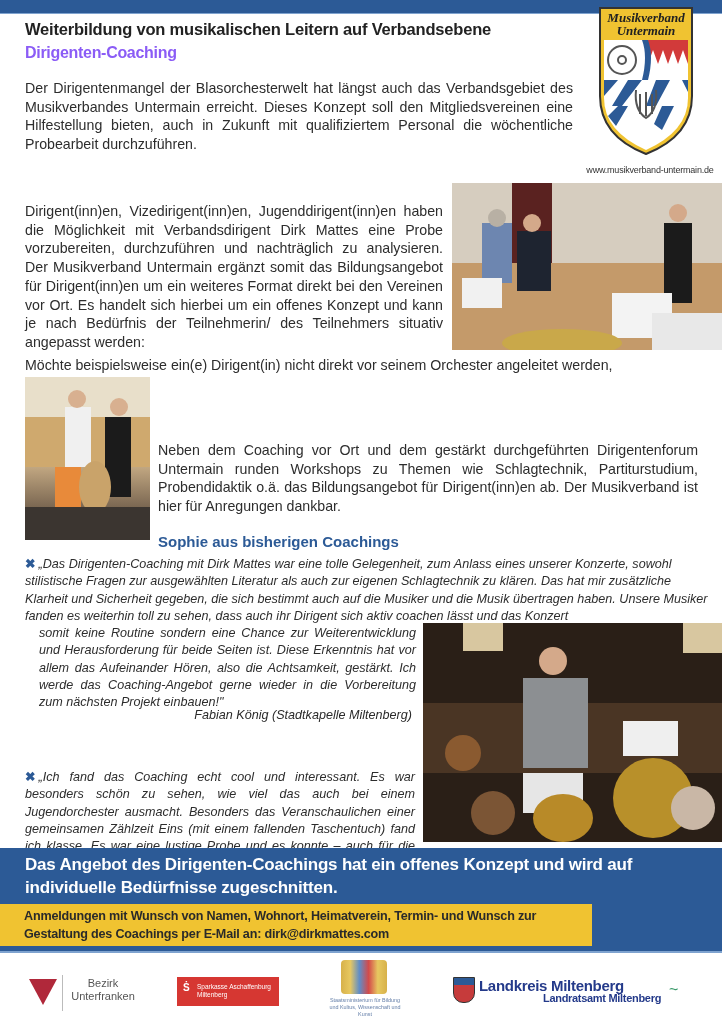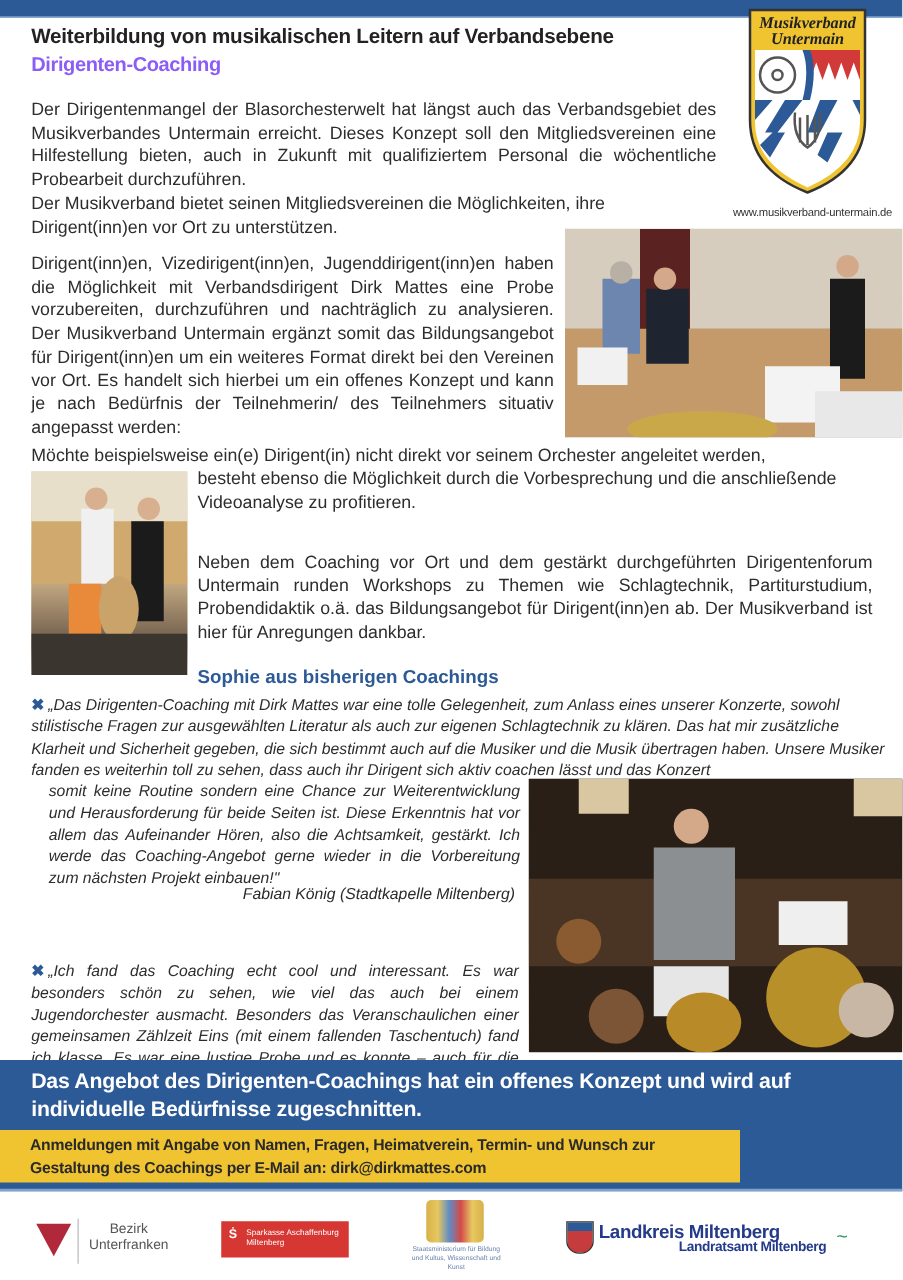--- a/index.html
+++ b/index.html
@@ -83,21 +83,20 @@
   <path d="M6 74 H90 V92 Q90 125 48 144 Q6 125 6 92 Z" fill="#fff"></path>
   <path d="M6 74 L20 74 L6 90 Z M30 74 L44 74 L24 100 L14 100 Z M58 74 L72 74 L58 100 L48 100 Z M84 74 L90 74 L90 86 Z M10 110 L20 100 L30 100 L18 120 Z M64 100 L76 100 L64 124 L56 118 Z" fill="#2c5a96"></path>
   <path d="M38 84 Q36 104 48 112 Q60 104 58 84 M42 88 V108 M48 86 V110 M54 88 V108" fill="none" stroke="#555" stroke-width="2"></path>
   <text x="48" y="16" text-anchor="middle" font-family="Liberation Serif, serif" font-style="italic" font-weight="bold" font-size="13" fill="#222">Musikverband</text>
   <text x="48" y="29" text-anchor="middle" font-family="Liberation Serif, serif" font-style="italic" font-weight="bold" font-size="13" fill="#222">Untermain</text>
 </svg>
 <div class="logo-url">www.musikverband-untermain.de</div>
 
 <div class="para p1">
   <span>Der Dirigentenmangel der Blasorchesterwelt hat längst auch das Verbandsgebiet des Musikverbandes Untermain erreicht. Dieses Konzept soll den Mitgliedsvereinen eine Hilfestellung bieten, auch in Zukunft mit qualifiziertem Personal die wöchentliche Probearbeit durchzuführen.</span>
-  <div class="nj" style="width:500px">Der Musikverband bietet seinen Mitgliedsvereinen die Möglichkeiten, ihre Dirigent(inn)en vor Ort zu unterstützen.</div>
 </div>
 
 <div class="para p2">Dirigent(inn)en, Vizedirigent(inn)en, Jugenddirigent(inn)en haben die Möglichkeit mit Verbandsdirigent Dirk Mattes eine Probe vorzubereiten, durchzuführen und nachträglich zu analysieren. Der Musikverband Untermain ergänzt somit das Bildungsangebot für Dirigent(inn)en um ein weiteres Format direkt bei den Vereinen vor Ort. Es handelt sich hierbei um ein offenes Konzept und kann je nach Bedürfnis der Teilnehmerin/ des Teilnehmers situativ angepasst werden:</div>
 
 <div class="photo photo1">
   <svg width="270" height="167" viewBox="0 0 270 167">
     <rect x="0" y="0" width="270" height="80" fill="#d6cdbf"></rect>
     <rect x="60" y="0" width="40" height="90" fill="#5a2220"></rect>
     <rect x="0" y="80" width="270" height="87" fill="#c49a6a"></rect>
     <rect x="30" y="40" width="30" height="60" fill="#6d86b0"></rect>
@@ -123,21 +122,20 @@
     <circle cx="52" cy="22" r="9" fill="#d8b090"></circle>
     <rect x="80" y="40" width="26" height="80" fill="#1b1b1b"></rect>
     <circle cx="94" cy="30" r="9" fill="#d8b090"></circle>
     <rect x="30" y="90" width="26" height="40" fill="#e88a3a"></rect>
     <ellipse cx="70" cy="110" rx="16" ry="26" fill="#c9a36a"></ellipse>
     <rect x="0" y="130" width="125" height="33" fill="#3b3530"></rect>
   </svg>
 </div>
 
 <div class="para p4">
-  <div>besteht ebenso die Möglichkeit durch die Vorbesprechung und die anschließende Videoanalyse zu profitieren.</div>
 </div>
 
 <div class="para p5">Neben dem Coaching vor Ort und dem gestärkt durchgeführten Dirigentenforum Untermain runden Workshops zu Themen wie Schlagtechnik, Partiturstudium, Probendidaktik o.ä. das Bildungsangebot für Dirigent(inn)en ab. Der Musikverband ist hier für Anregungen dankbar.</div>
 
 <h2 class="subhead">Sophie aus bisherigen Coachings</h2>
 
 <div class="quote q1">
   <span class="bullet">✖</span><span>„Das Dirigenten-Coaching mit Dirk Mattes war eine tolle Gelegenheit, zum Anlass eines unserer Konzerte, sowohl stilistische Fragen zur ausgewählten Literatur als auch zur eigenen Schlagtechnik zu klären. Das hat mir zusätzliche Klarheit und Sicherheit gegeben, die sich bestimmt auch auf die Musiker und die Musik übertragen haben. Unsere Musiker fanden es weiterhin toll zu sehen, dass auch ihr Dirigent sich aktiv coachen lässt und das Konzert</span>
 </div>
 <div class="quote q1b">somit keine Routine sondern eine Chance zur Weiterentwicklung und Herausforderung für beide Seiten ist. Diese Erkenntnis hat vor allem das Aufeinander Hören, also die Achtsamkeit, gestärkt. Ich werde das Coaching-Angebot gerne wieder in die Vorbereitung zum nächsten Projekt einbauen!"</div>
@@ -165,21 +163,21 @@
     <ellipse cx="230" cy="175" rx="40" ry="40" fill="#b8902a"></ellipse>
     <ellipse cx="140" cy="195" rx="30" ry="24" fill="#b88a28"></ellipse>
     <circle cx="270" cy="185" r="22" fill="#c9b7a6"></circle>
     <circle cx="70" cy="190" r="22" fill="#7b5535"></circle>
   </svg>
 </div>
 
 <div class="banner"></div>
 <div class="banner-text">Das Angebot des Dirigenten-Coachings hat ein offenes Konzept und wird auf individuelle Bedürfnisse zugeschnitten.</div>
 <div class="yellow-box"></div>
-<div class="yellow-text">Anmeldungen mit Angabe von Namen, Fragen, Heimatverein, Termin- und Wunsch zur Gestaltung des Coachings per E-Mail an: dirk@dirkmattes.com</div>
+<div class="yellow-text">Anmeldungen mit Wunsch von Namen, Wohnort, Heimatverein, Termin- und Wunsch zur Gestaltung des Coachings per E-Mail an: dirk@dirkmattes.com</div>
 
 <div class="sponsor bezirk">
   <div class="bezirk-tri"></div>
   <div class="bezirk-bar"></div>
   <div class="bezirk-text" style="width:70px">Bezirk Unterfranken</div>
 </div>
 
 <div class="sponsor sparkasse">
   <span class="sparkasse-s">Ṡ</span>
   <span class="sparkasse-text" style="width:76px;display:block">Sparkasse Aschaffenburg Miltenberg</span>

